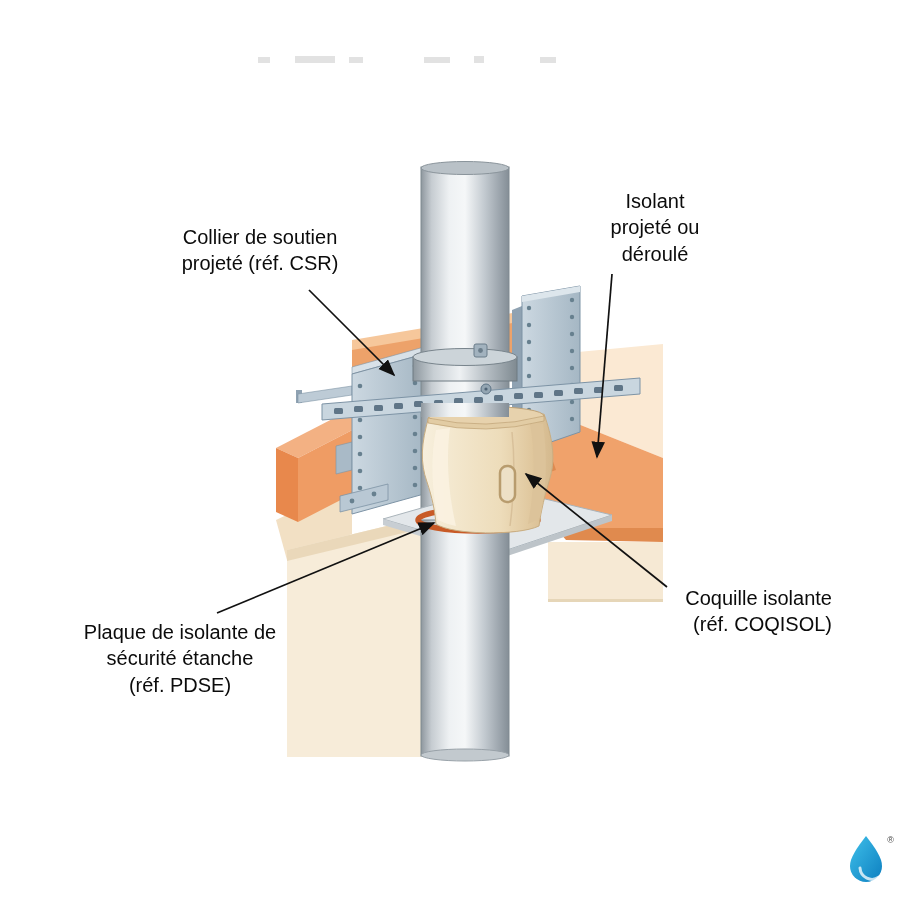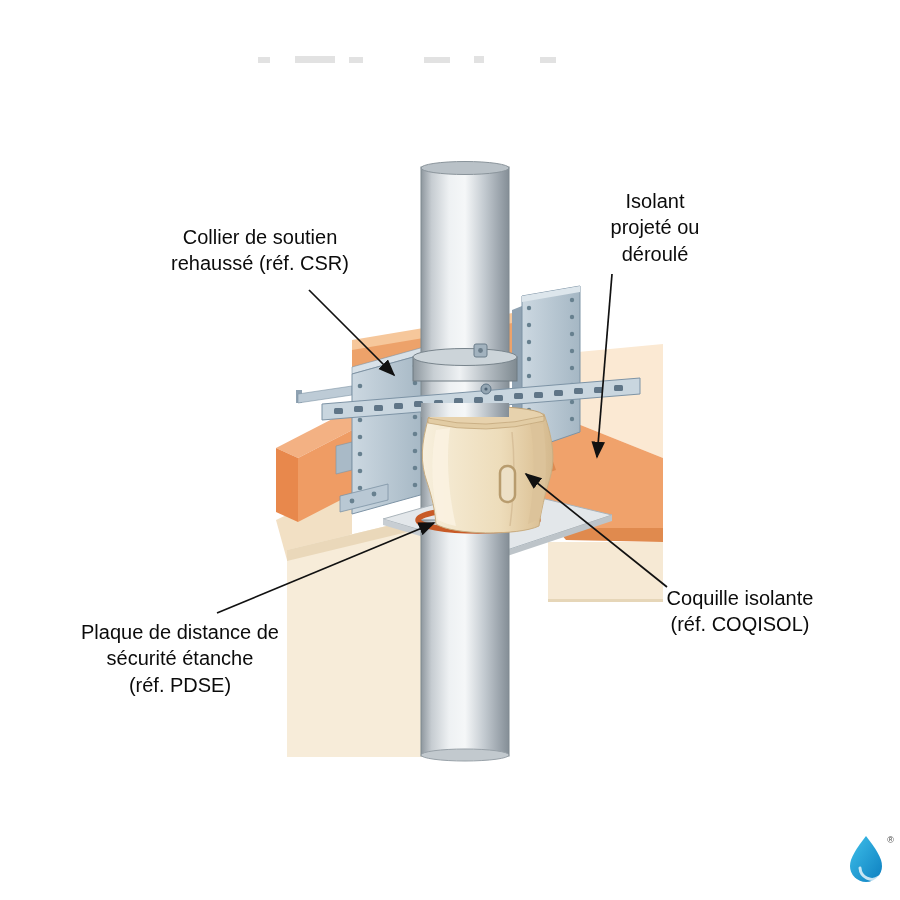--- a/index.html
+++ b/index.html
@@ -7,21 +7,21 @@
     position:relative;width:900px;height:900px;background:#ffffff;
     font-family:"Liberation Sans",sans-serif;overflow:hidden;
   }
   .scene{position:absolute;left:0;top:0;width:900px;height:900px;}
   .callout{
     position:absolute;white-space:pre-line;text-align:center;
     font-size:20px;line-height:1.32;color:#0b0b0b;font-weight:400;
   }
   .lbl-collier{left:148px;top:224px;width:224px;}
   .lbl-isolant{left:593px;top:188px;width:124px;}
-  .lbl-coquille{left:648px;top:585px;width:184px;}
+  .lbl-coquille{left:648px;top:585px;width:184px;text-align:right;}
   .lbl-plaque{left:70px;top:619px;width:220px;}
   .logo{position:absolute;left:838px;top:828px;width:58px;height:58px;}
   .logo .reg{
     position:absolute;right:2px;top:8px;font-size:9px;color:#444;line-height:1;
   }
 </style>
 </head>
 <body>
 
 <div class="canvas">
@@ -217,27 +217,27 @@
 
     <g stroke="#111" stroke-width="1.7">
       <line x1="309" y1="290" x2="394" y2="375" marker-end="url(#ah)"></line>
       <line x1="612" y1="274" x2="597" y2="457" marker-end="url(#ah)"></line>
       <line x1="667" y1="587" x2="526" y2="474" marker-end="url(#ah)"></line>
       <line x1="217" y1="613" x2="434" y2="523" marker-end="url(#ah)"></line>
     </g>
   </svg>
 
   <div class="callout lbl-collier">Collier de soutien
-rehaussé (réf. CSR)</div>
+projeté (réf. CSR)</div>
   <div class="callout lbl-isolant">Isolant
 projeté ou
 déroulé</div>
   <div class="callout lbl-coquille">Coquille isolante
 (réf. COQISOL)</div>
-  <div class="callout lbl-plaque">Plaque de distance de
+  <div class="callout lbl-plaque">Plaque de isolante de
 sécurité étanche
 (réf. PDSE)</div>
 
   <div class="logo">
     <svg width="58" height="58" viewBox="0 0 58 58">
       <path d="M24,6 C14,19 8,28 8,36 a16,16 0 0 0 32,0 C40,28 34,19 24,6 Z" fill="url(#dropGrad)" transform="translate(4,2)"></path>
       <path d="M18,38 a12,12 0 0 0 19,9" fill="none" stroke="#ffffff" stroke-width="3" stroke-linecap="round" opacity="0.75" transform="translate(4,2)"></path>
     </svg>
     <span class="reg">®</span>
   </div>

